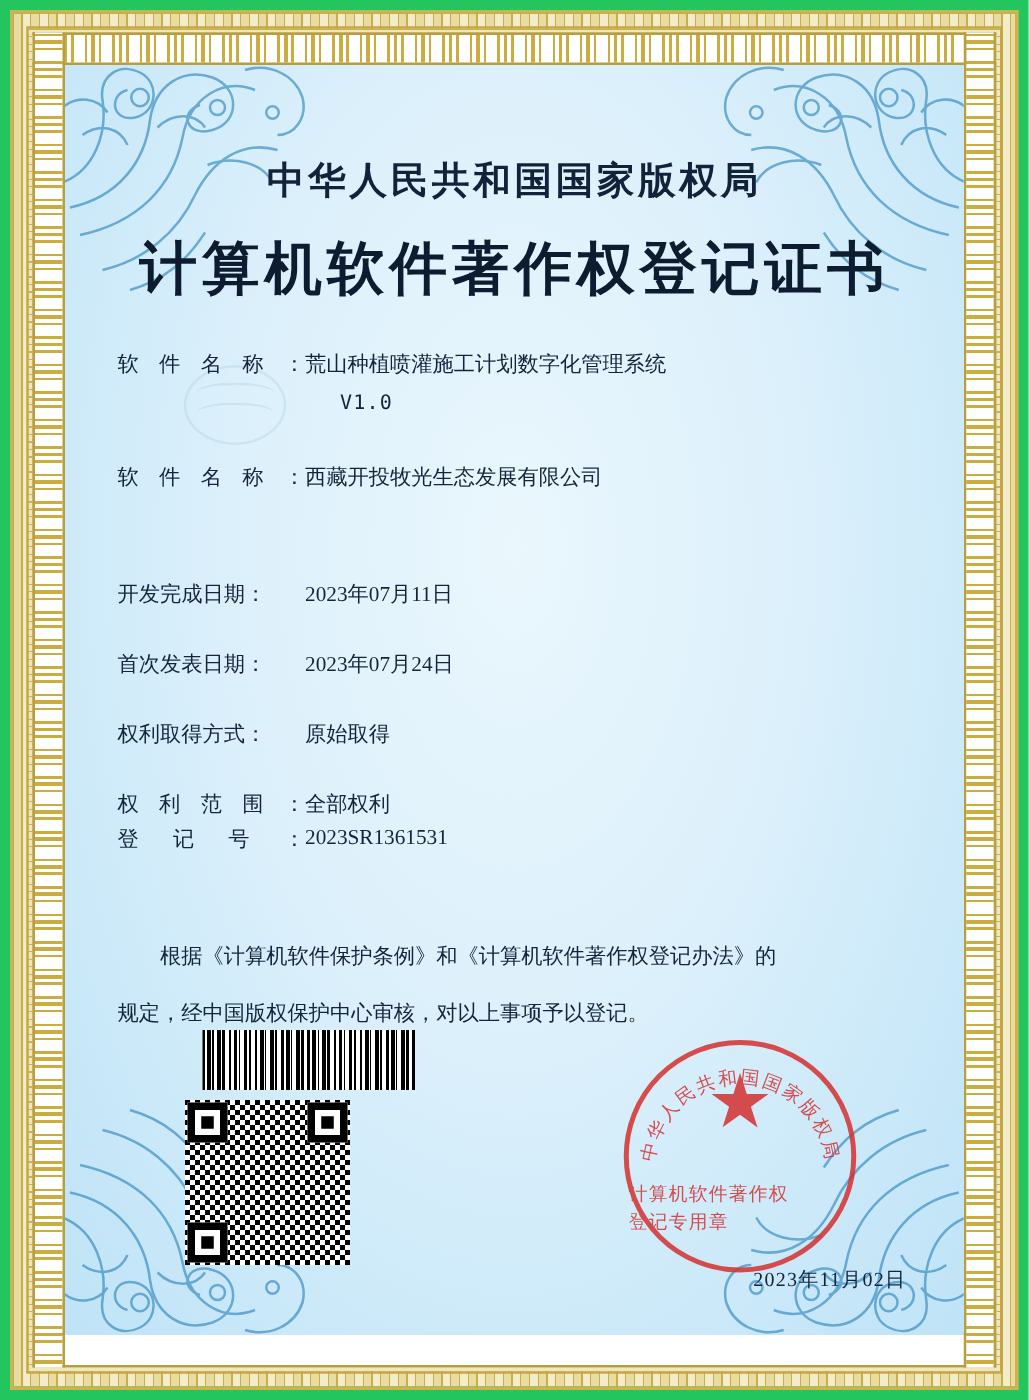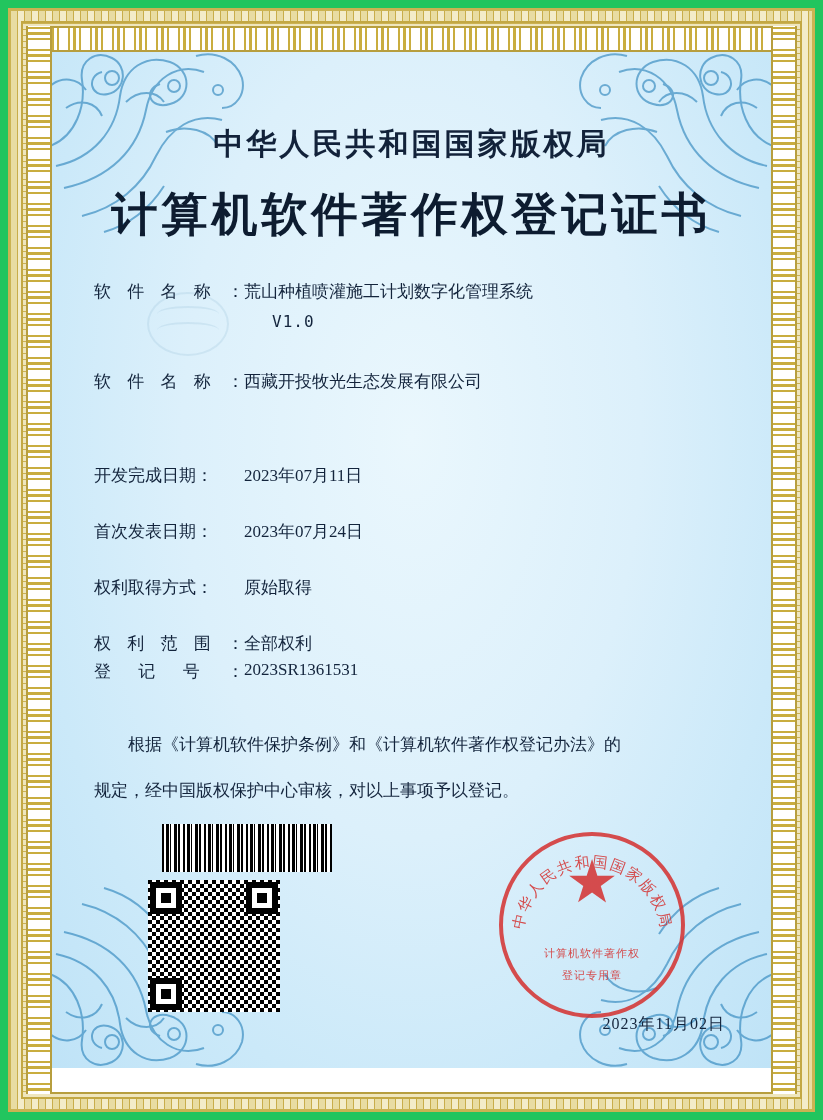--- a/index.html
+++ b/index.html
@@ -200,21 +200,21 @@
   .r-name    { top: 228px; }
   .r-owner   { top: 318px; }
   .r-devdate { top: 412px; }
   .r-pubdate { top: 468px; }
   .r-acquire { top: 524px; }
   .r-scope   { top: 580px; }
   .r-regno   { top: 608px; }
 
   .paragraph {
     position: absolute;
-    left: 42px; top: 670px;
+    left: 42px; top: 690px;
     width: 630px;
     font-size: 17px;
     line-height: 46px;
     color: #13243c;
     text-indent: 34px;
   }
   .paragraph .l2 { display: block; text-indent: 0; }
 
   
   .barcode {
@@ -287,23 +287,22 @@
   }
   .seal-arc text {
     fill: #d5302f;
     font-size: 15px;
     font-family: "DejaVu Serif", "Liberation Serif", serif;
     letter-spacing: 2px;
   }
   .seal-l1, .seal-l2 {
     position: absolute;
     width: 178px;
-    text-align: center;
     color: #d5302f;
-    font-size: 11px;
+    font-size: 15px;
     letter-spacing: 1px;
   }
   .seal-l1 { top: 110px; }
   .seal-l2 { top: 132px; }
 
   .issue-date {
     position: absolute;
     right: 46px; top: 962px;
     font-size: 16px;
     color: #13243c;

